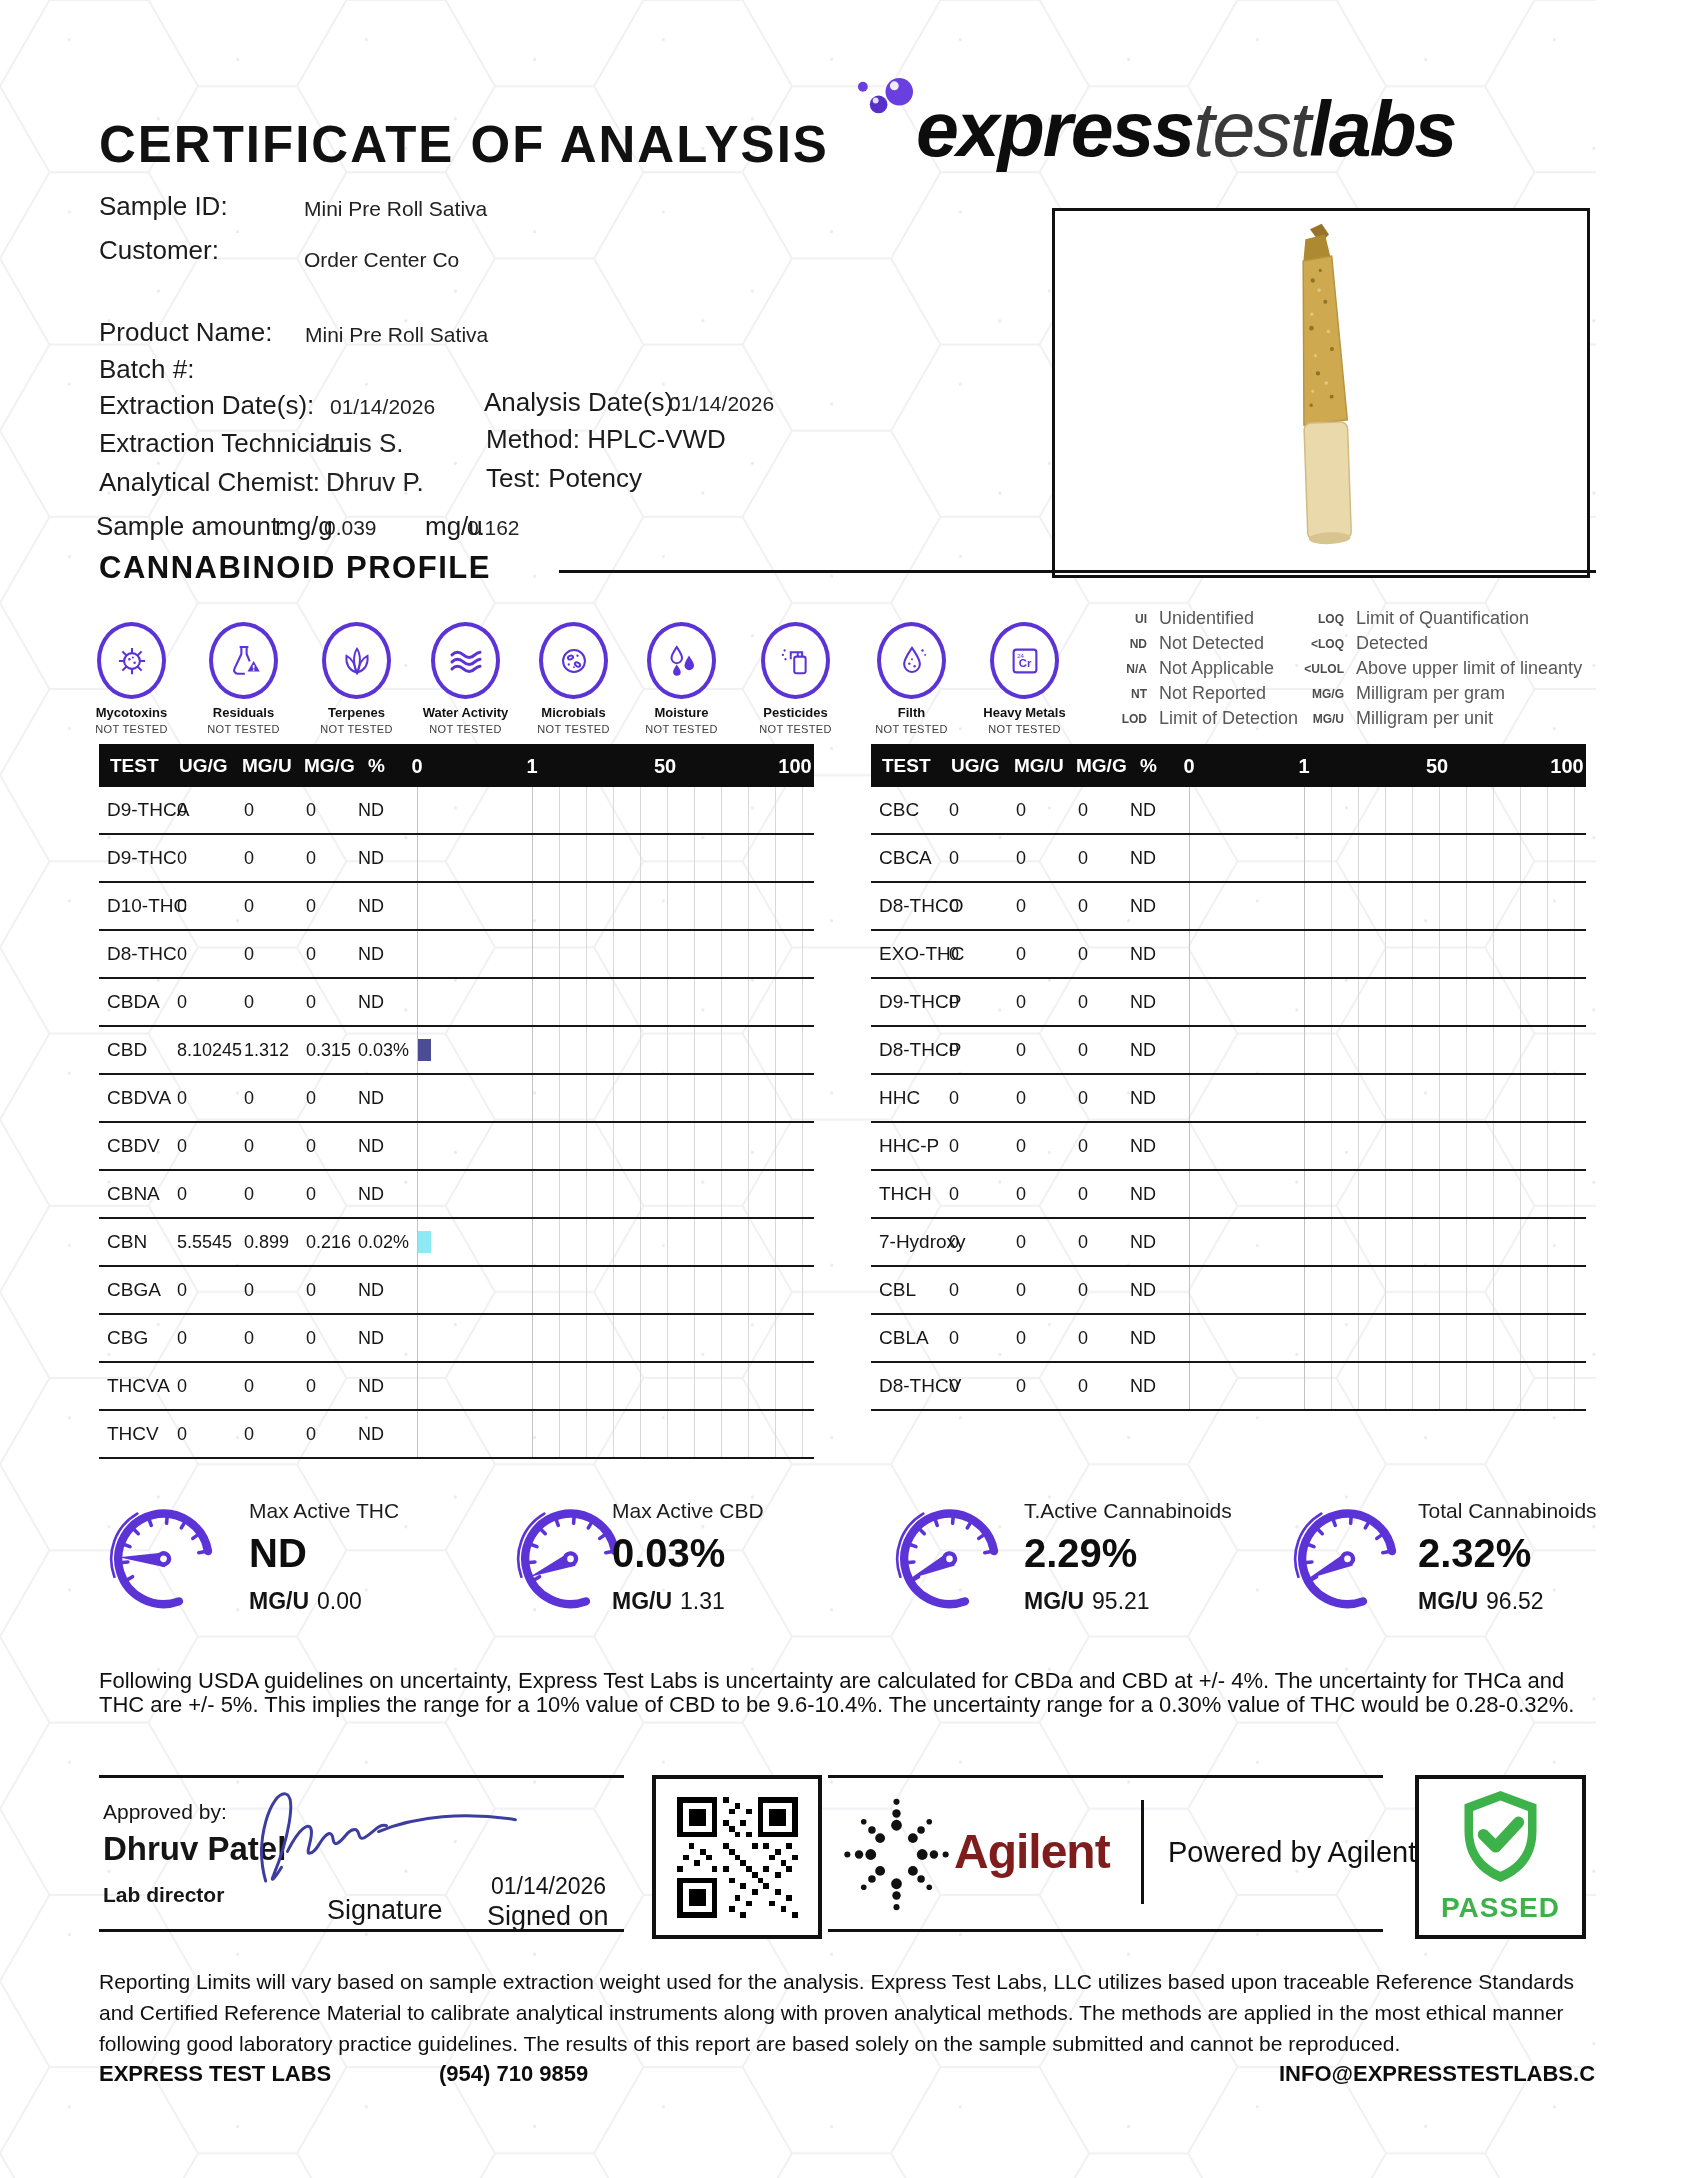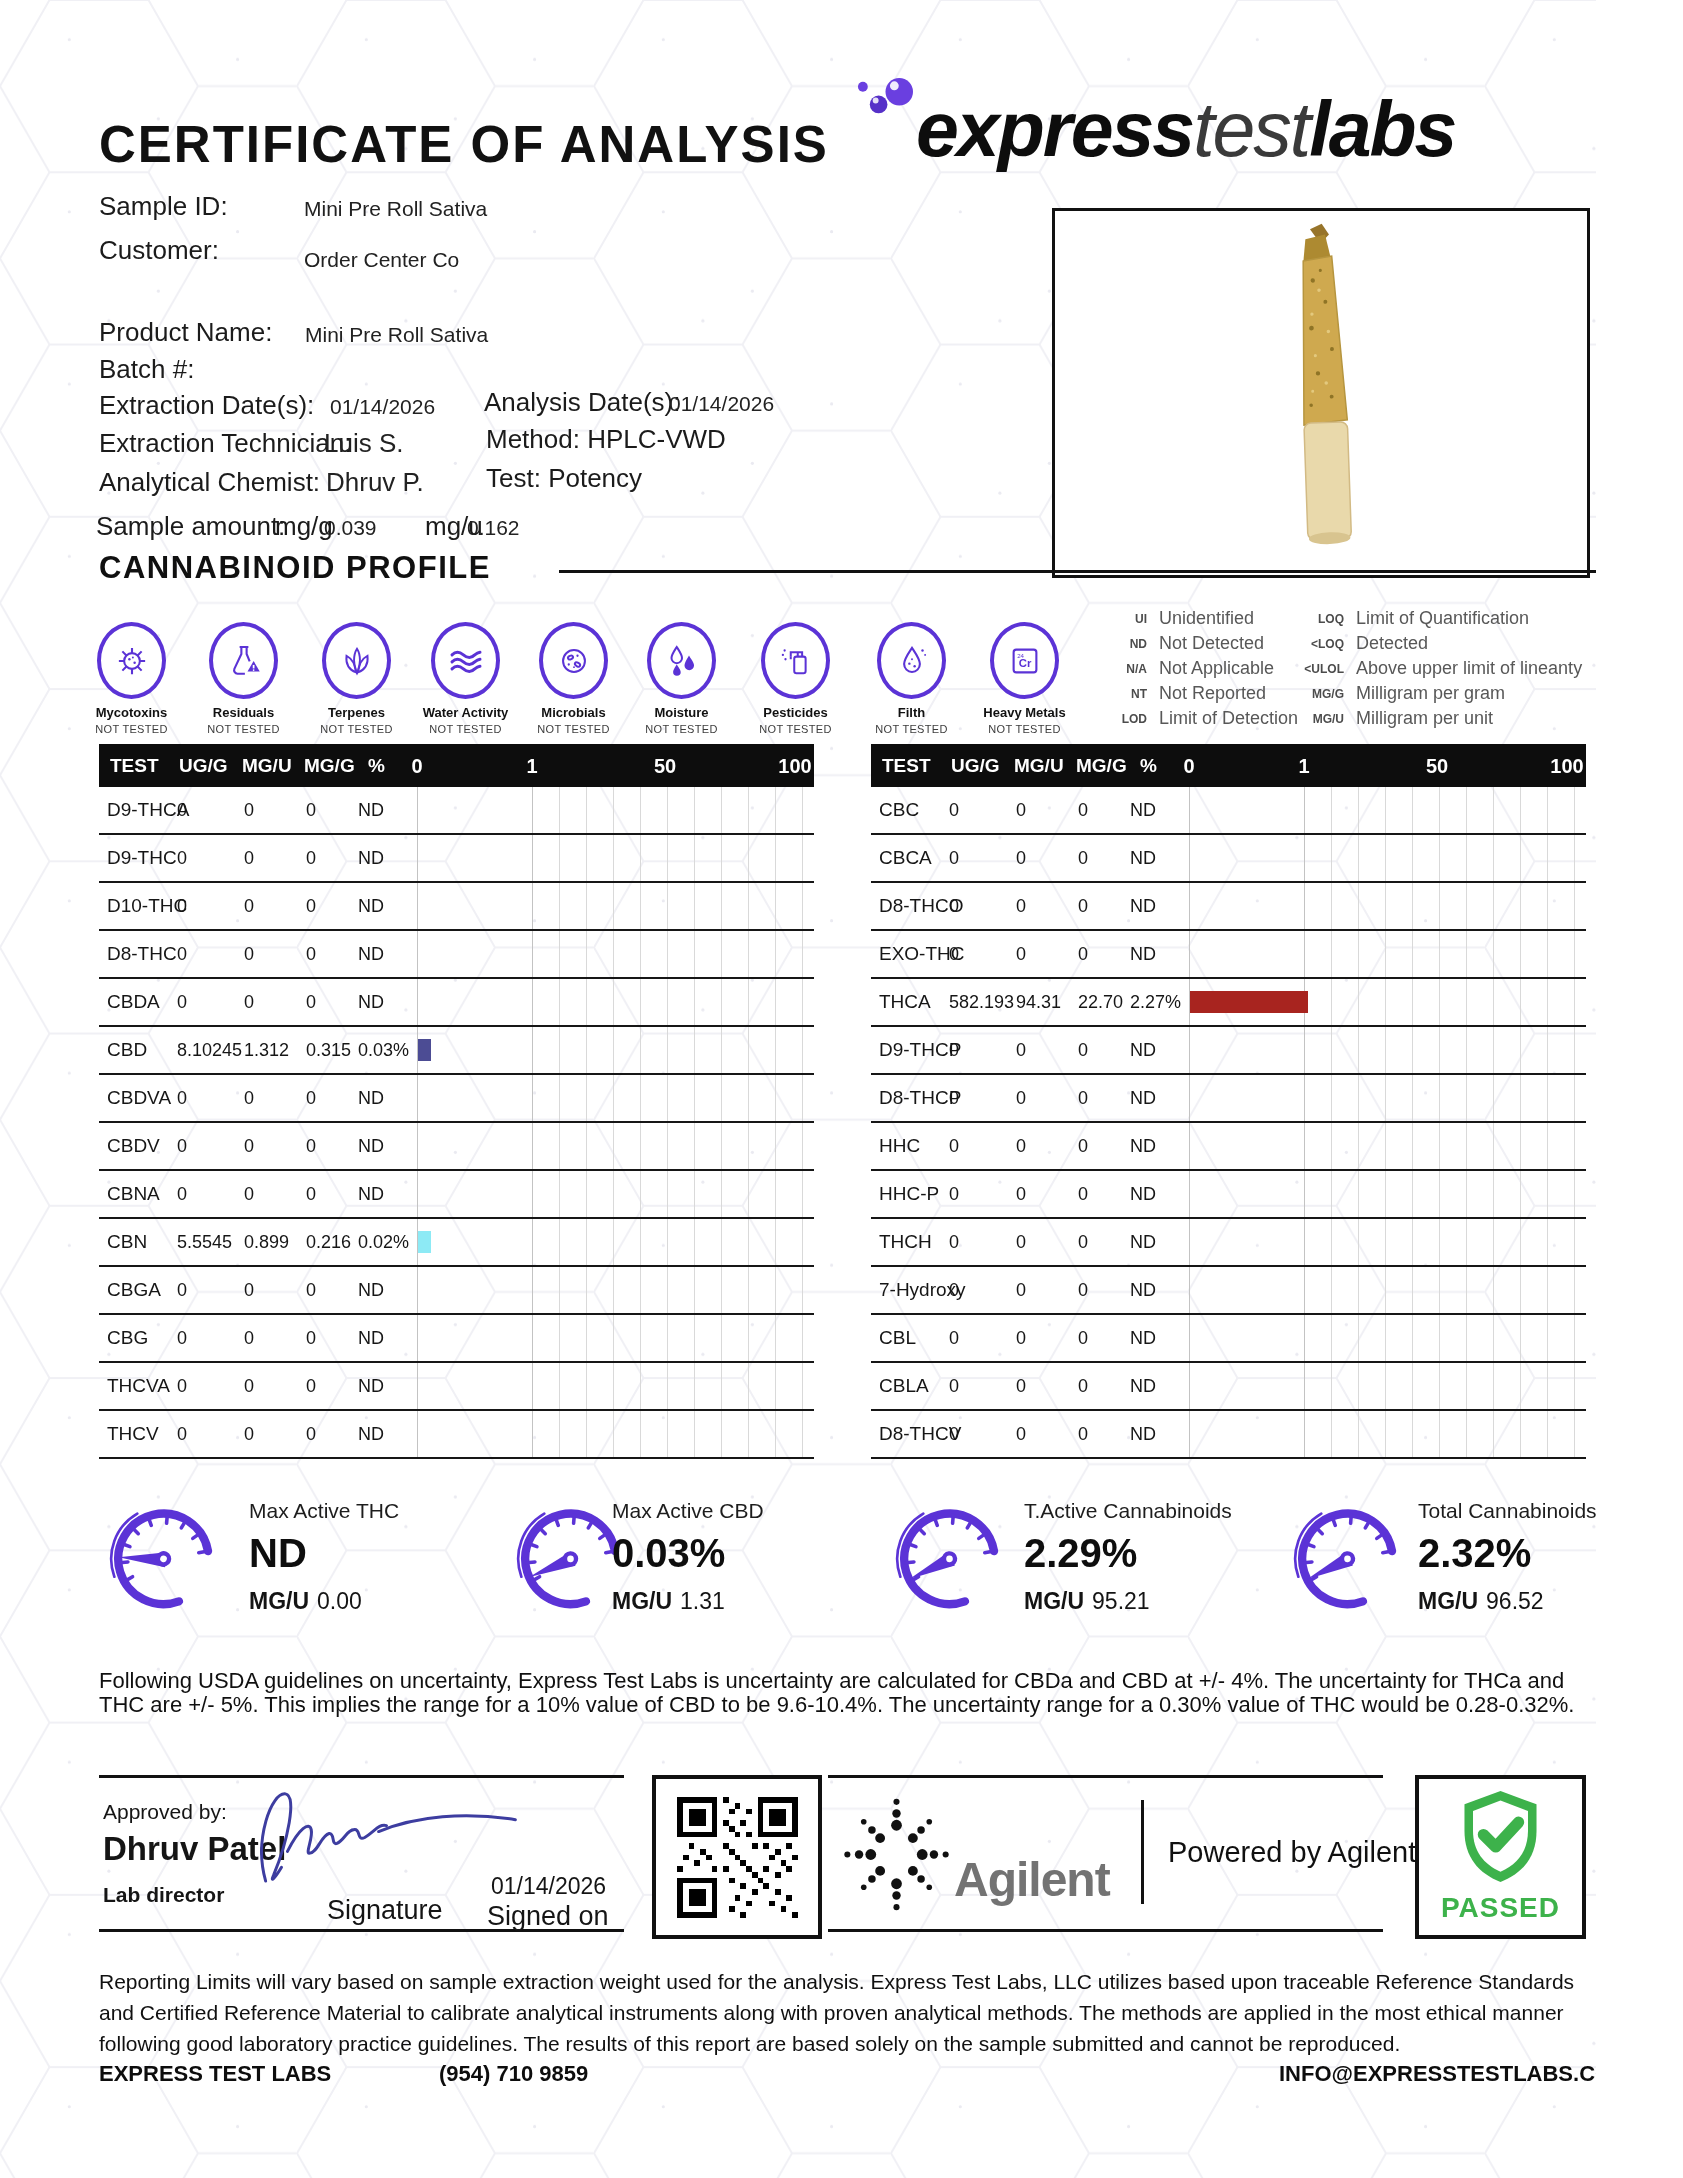--- a/index.html
+++ b/index.html
@@ -96,21 +96,21 @@
   #sigpath{left:228px;top:1778px;}
   #sig-lab{left:327px;top:1895px;font-size:27px;color:#141414;}
   #ap-date{left:491px;top:1873px;font-size:23px;}
   #ap-signed{left:487px;top:1901px;font-size:27px;}
 
   #qrbox{left:652px;top:1775px;width:162px;height:156px;border:4px solid #111;display:flex;align-items:center;justify-content:center;background:#fff;}
 
   #ag-rt{left:828px;top:1775px;width:555px;height:3px;background:#111;}
   #ag-rb{left:828px;top:1929px;width:555px;height:3px;background:#111;}
   #ag-star{left:838px;top:1790px;}
-  #ag-name{left:954px;top:1824px;font-size:48px;font-weight:800;color:#737373;letter-spacing:-1px;margin-top:28px;}
+  #ag-name{left:954px;top:1824px;font-size:48px;font-weight:800;color:#7f1d1d;letter-spacing:-1px;}
   #ag-div{left:1141px;top:1800px;width:3px;height:104px;background:#111;}
   #ag-pow{left:1168px;top:1836px;font-size:29px;color:#101010;}
 
   #passbox{left:1415px;top:1775px;width:163px;height:156px;border:4px solid #111;background:#fff;text-align:center;}
   #pass-label{font-size:28px;font-weight:800;color:#3db24b;letter-spacing:1px;margin-top:2px;}
 
   
   #disc{left:99px;top:1966px;width:1495px;font-size:21px;line-height:31px;color:#101010;}
   .foot{top:2061px;font-size:22px;font-weight:800;color:#0d0d0d;white-space:nowrap;}
   #f-co{left:99px}#f-ph{left:439px}#f-ad{left:693px}#f-em{left:1279px}
@@ -638,33 +638,20 @@
           <span class="cell c-mg">0</span>
           <span class="cell c-pp">ND</span>
           <span class="chart">
             <span class="gmin"></span>
             <span class="gl gl0"></span>
             <span class="gl gl1"></span>
             <span class="bar"></span>
           </span>
         </div>
 
-        <div class="row">
-          <span class="cell c-name">THCA</span>
-          <span class="cell c-ug">582.193</span>
-          <span class="cell c-mu">94.31</span>
-          <span class="cell c-mg">22.70</span>
-          <span class="cell c-pp">2.27%</span>
-          <span class="chart">
-            <span class="gmin"></span>
-            <span class="gl gl0"></span>
-            <span class="gl gl1"></span>
-            <span class="bar" style="width: 118px; background: rgb(168, 36, 31);"></span>
-          </span>
-        </div>
 
         <div class="row">
           <span class="cell c-name">D9-THCP</span>
           <span class="cell c-ug">0</span>
           <span class="cell c-mu">0</span>
           <span class="cell c-mg">0</span>
           <span class="cell c-pp">ND</span>
           <span class="chart">
             <span class="gmin"></span>
             <span class="gl gl0"></span>

